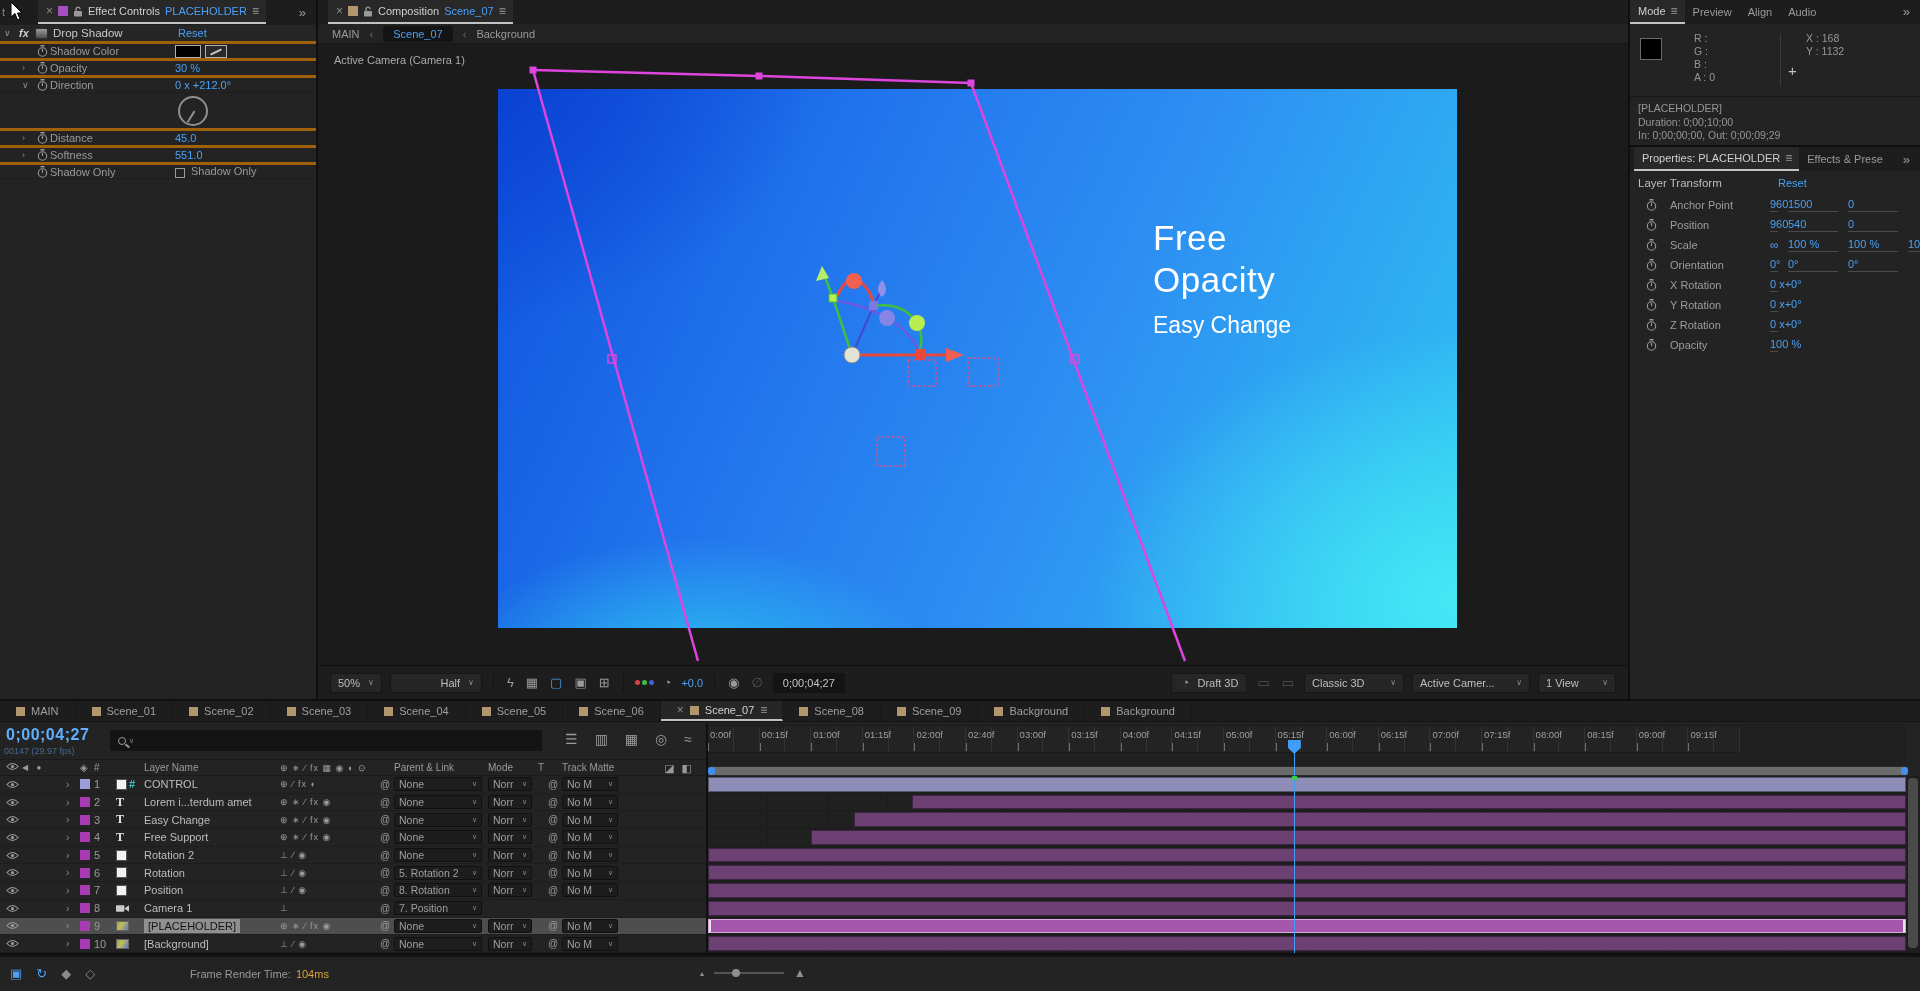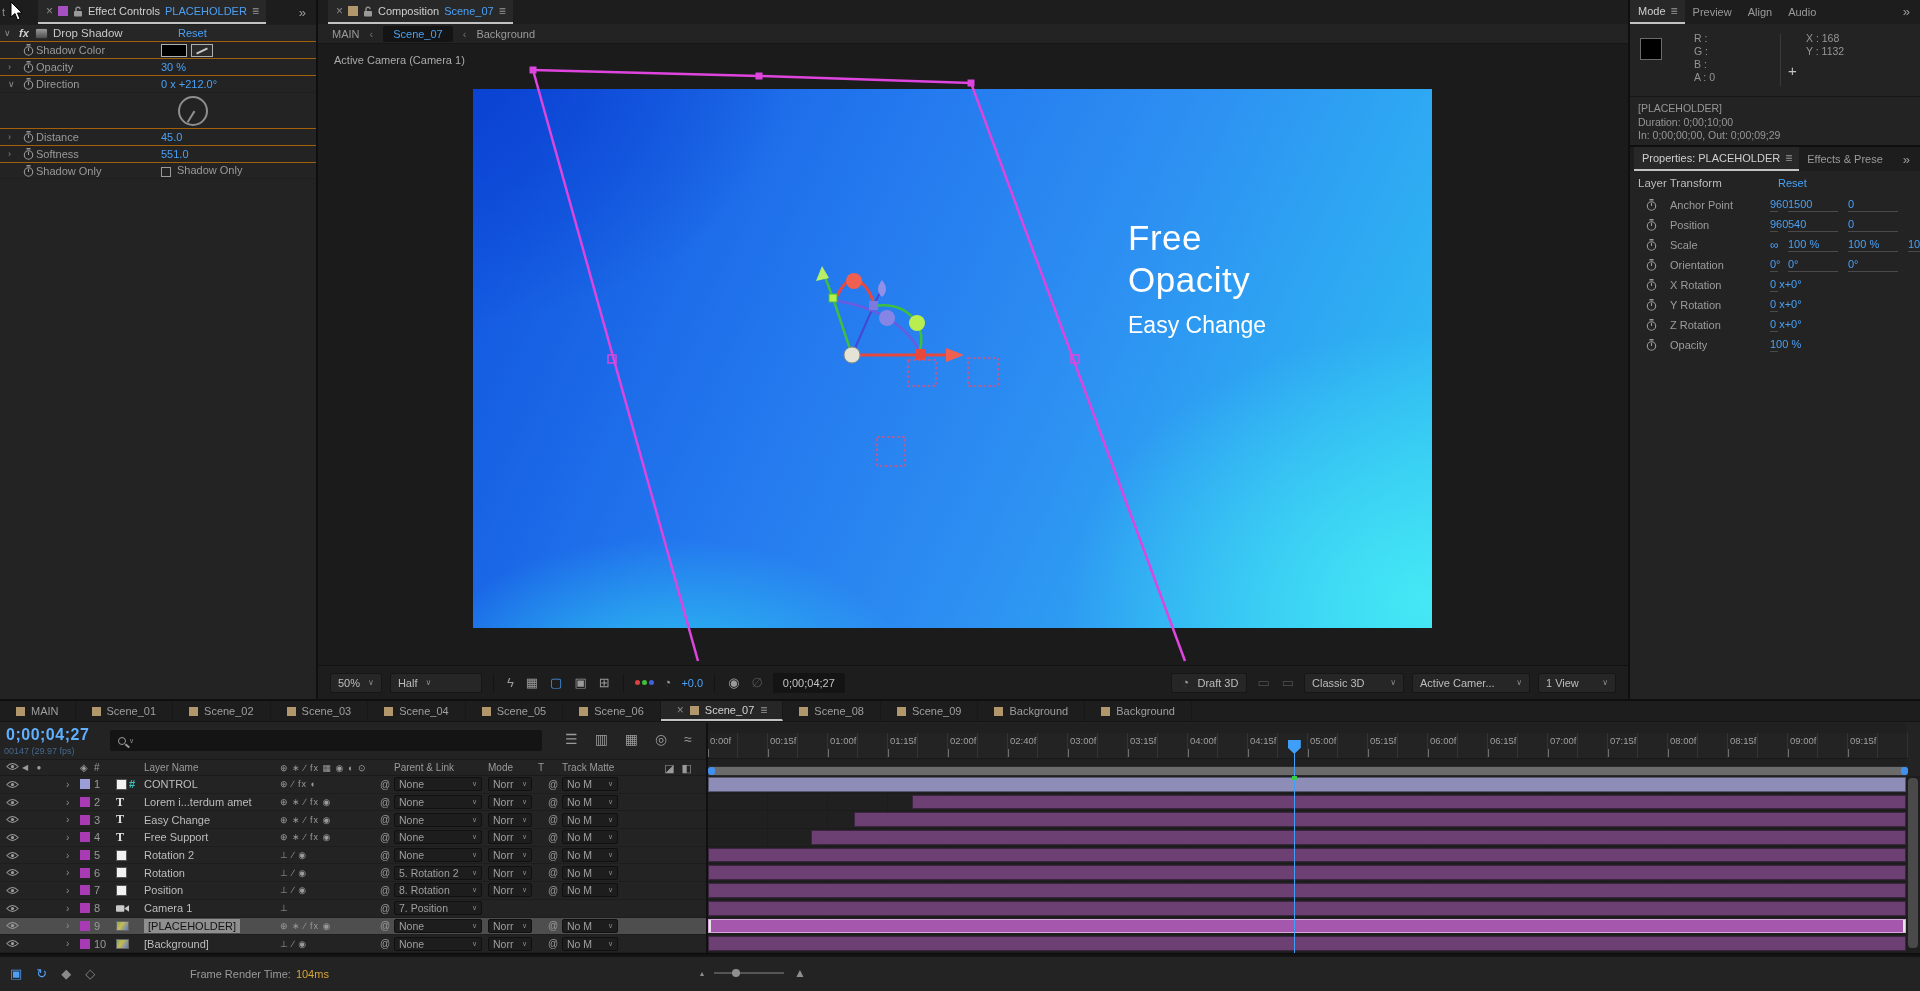--- a/index.html
+++ b/index.html
@@ -25,41 +25,41 @@
   .ec-panel{left:0;top:0;width:316px;height:699px;}
   .ec-clipped{position:absolute;left:2px;top:6px;color:#8a8a8a;font-size:11px;}
   .ec-src{padding:8px 0 6px 8px;color:#9c9c9c;font-size:12px;}
   .ec-head{display:grid;grid-template-columns:15px 16px 18px auto;align-items:center;height:17px;
            padding-left:4px;border-top:1px solid #1e1e1e;background:#262626;}
   .ec-head .fxi{font-style:italic;font-weight:bold;color:#cfcfcf;font-size:11px;}
   .fx-badge{width:13px;height:11px;background:linear-gradient(#9a9a9a,#4e4e4e);border:1px solid #2c2c2c;border-radius:2px;}
   .ec-effect-name{color:#c9c9c9;font-size:11.5px;}
   .ec-reset{position:absolute;left:178px;color:#4aa0f5;}
   .ec-row{position:relative;display:grid;grid-template-columns:15px 13px 125px auto;align-items:center;
-          height:17px;padding-left:8px;border-top:1px solid #a16207;}
+          height:17px;padding-left:22px;border-top:3px solid #a16207;}
   .ec-row .arr{color:#8f8f8f;font-size:9px;}
   .ec-row .lbl{color:#9a9a9a;}
   .ec-row .val{color:#4aa0f5;}
   .stopwatch{width:11px;height:12px;}
   .swatch-black{width:26px;height:13px;background:#000;border:1px solid #b0b0b0;display:inline-block;vertical-align:middle;}
   .eyedropper{width:22px;height:13px;border:1px solid #b0b0b0;background:#2a2a2a;display:inline-block;margin-left:4px;vertical-align:middle;position:relative;}
   .eyedropper::after{content:"";position:absolute;left:4px;top:5px;width:12px;height:2px;background:#c9c9c9;transform:rotate(-25deg);}
   .ec-dial-row{height:36px;border-top:1px solid #1e1e1e;position:relative;}
   .dial{position:absolute;left:178px;top:3px;width:30px;height:30px;border:2px solid #8f8f8f;border-radius:50%;}
   .dial-needle{position:absolute;left:13px;top:13px;width:2px;height:13px;background:#8f8f8f;transform-origin:1px 1px;transform:rotate(32deg);}
   .checkbox{width:10px;height:10px;border:1px solid #9a9a9a;display:inline-block;vertical-align:middle;margin-right:6px;}
 
   
   .comp-panel{left:318px;top:0;width:1310px;height:699px;background:#1d1d1d;}
   .breadcrumb{height:20px;background:#232323;display:flex;align-items:center;gap:10px;padding-left:14px;font-size:11px;color:#9a9a9a;border-bottom:1px solid #161616;}
   .crumb-current{background:#141414;color:#4aa0f5;padding:2px 10px;border-radius:2px;}
   .crumb-sep{color:#6f6f6f;}
   .viewport{position:absolute;left:0;top:44px;width:1310px;height:621px;background:#1b1b1b;overflow:hidden;}
   .cam-label{position:absolute;left:16px;top:10px;color:#ababab;font-size:11px;}
-  .artboard{position:absolute;left:155px;top:45px;width:959px;height:539px;
+  .artboard{position:absolute;left:180px;top:45px;width:959px;height:539px;
     background:
       radial-gradient(90% 120% at 100% 95%, #45e8f5 0%, rgba(69,232,245,0) 42%),
       radial-gradient(70% 90% at -5% -5%, #0a3fd0 0%, rgba(10,63,208,0) 55%),
       radial-gradient(55% 60% at 20% 112%, #2ec8f0 0%, rgba(46,200,240,0) 48%),
       linear-gradient(115deg, #0f52dd 0%, #2377ee 35%, #2d8ff2 60%, #2fc4f2 100%);}
   .ab-text{position:absolute;left:655px;top:128px;width:180px;color:#ffffff;}
   .ab-h1{font-size:35px;line-height:42px;font-weight:400;letter-spacing:0.5px;}
   .ab-h2{font-size:23px;line-height:28px;margin-top:10px;font-weight:400;}
   .ab-body{font-size:11.5px;line-height:15px;margin-top:15px;text-align:justify;}
   .overlay-svg{position:absolute;left:0;top:0;pointer-events:none;}
@@ -133,21 +133,21 @@
   .t-media{width:13px;height:10px;background:linear-gradient(120deg,#7fb24d 0%,#c7bb58 40%,#5a78c8 100%);border:1px solid #666;display:inline-block;}
   .cam-svg{width:13px;height:9px;}
   .c-name{color:#bdbdbd;white-space:nowrap;overflow:hidden;}
   .lrow.selected .c-name{background:#8f8f8f;color:#141414;padding:1px 4px;width:max-content;}
   .c-sw{font-size:9px;letter-spacing:1px;color:#9a9a9a;white-space:nowrap;}
   .c-whip{color:#9a9a9a;font-size:10px;}
   .dd-box{background:#1d1d1d;border:1px solid #101010;border-radius:2px;height:14px;display:flex;align-items:center;justify-content:space-between;padding:0 4px;color:#9f9f9f;font-size:10.5px;margin-right:6px;}
   .dd-box b{font-weight:normal;font-size:7px;color:#8a8a8a;}
 
   .tl-right{position:absolute;left:706px;top:0;width:1200px;height:230px;background:#202020;border-left:2px solid #101010;}
-  .tl-ruler{position:absolute;left:0;top:10px;width:1200px;height:26px;background:#232323;overflow:hidden;border-bottom:1px solid #191919;
+  .tl-ruler{position:absolute;left:0;top:4px;width:1032px;height:26px;background:#232323;overflow:hidden;border-bottom:1px solid #191919;
     background-image:repeating-linear-gradient(90deg, transparent 0, transparent calc(2.5% - 1px), #333 calc(2.5% - 1px), #333 2.5%);}
   .tick{position:absolute;top:2px;font-size:9.5px;color:#9f9f9f;}
   .tick::before{content:"";position:absolute;left:0;top:14px;height:8px;border-left:1px solid #6f6f6f;}
   .tick em{font-style:normal;padding-left:2px;}
   .tl-nav{position:absolute;left:0;top:43px;width:1200px;height:10px;background:#2b2b2b;}
   .tl-nav .navbar{position:absolute;left:0;top:1px;width:1200px;height:8px;background:#6b6b6b;border-radius:4px;}
   .tl-nav .cap{position:absolute;top:1px;width:7px;height:8px;background:#418ff0;border-radius:3px;}
   .tl-nav .cap.r{right:0;}
   .tl-bars{position:absolute;left:0;top:53px;width:1200px;height:177px;display:grid;grid-auto-rows:17.7px;
     background-image:repeating-linear-gradient(90deg, transparent 0, transparent calc(5% - 1px), #1c1c1c calc(5% - 1px), #1c1c1c 5%);}
@@ -339,21 +339,21 @@
           <rect x="650" y="314" width="30" height="28"></rect>
           <rect x="559" y="393" width="28" height="29"></rect>
         </g>
       </svg>
     </div>
     <div class="comp-toolbar">
       <div class="tb-select">
           <span>50%</span>
           <span class="dd">∨</span>
         </div>
-      <div class="tb-select" style="width:92px;justify-content:flex-start;">
+      <div class="tb-select" style="width:92px;justify-content:flex-end;">
           <span>Half</span>
           <span class="dd">∨</span>
         </div>
       <span class="tb-sep"></span>
       <span class="tb-icon">ϟ</span>
       <span class="tb-icon">▦</span>
       <span class="tb-icon blue">▢</span>
       <span class="tb-icon">▣</span>
       <span class="tb-icon">⊞</span>
       <span class="tb-sep"></span>

